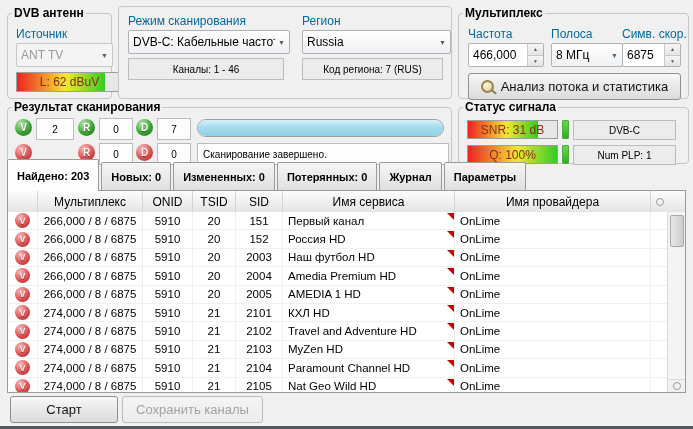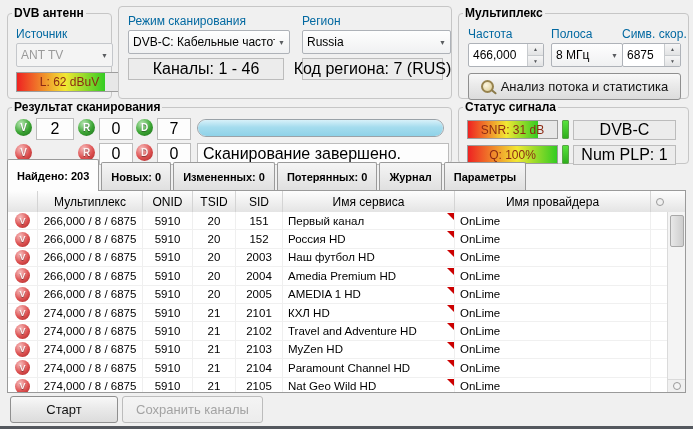--- a/index.html
+++ b/index.html
@@ -10,21 +10,21 @@
   
   fieldset.group{position:absolute;margin:0;padding:0;border:1px solid #c6c6c6;border-radius:4px;background:#f0f0f0;}
   fieldset.group legend{font-weight:bold;font-size:12px;padding:0 2px;margin-left:4px;white-space:nowrap;}
   .lbl{position:absolute;font-size:12px;color:#0369a1;white-space:nowrap;}
 
   
   .combo{position:absolute;display:flex;align-items:center;border:1px solid #aeb2b8;border-radius:2px;background:linear-gradient(#fefefe,#f0f1f2);padding:0 4px;font-size:12px;cursor:default;}
   .combo .cval{flex:1;overflow:hidden;white-space:nowrap;}
   .combo .carrow{font-size:7px;color:#5a5d60;margin-left:3px;}
   .combo.disabled{background:#f4f4f4;color:#9a9a9a;border-color:#c4c7cb;}
-  .field{position:absolute;display:flex;align-items:center;justify-content:center;border:1px solid #bcbcbc;background:#ececec;font-size:16px;white-space:nowrap;}
+  .field{position:absolute;display:flex;align-items:center;justify-content:center;border:1px solid #bcbcbc;background:#ececec;font-size:10px;white-space:nowrap;}
   .field.white{background:#fdfdfd;}
   .field.left{justify-content:flex-start;padding-left:5px;}
 
   
   .spin{position:absolute;display:flex;border:1px solid #aeb2b8;border-radius:2px;background:#fff;}
   .spin .sval{flex:1;display:flex;align-items:center;padding-left:4px;font-size:12px;}
   .spin .sbtns{width:15px;display:flex;flex-direction:column;border-left:1px solid #c8cbce;}
   .spin .sbtns span{flex:1;display:flex;align-items:center;justify-content:center;font-size:5px;color:#54575a;background:linear-gradient(#f6f6f6,#e2e3e4);}
   .spin .sbtns span + span{border-top:1px solid #c8cbce;}
 

